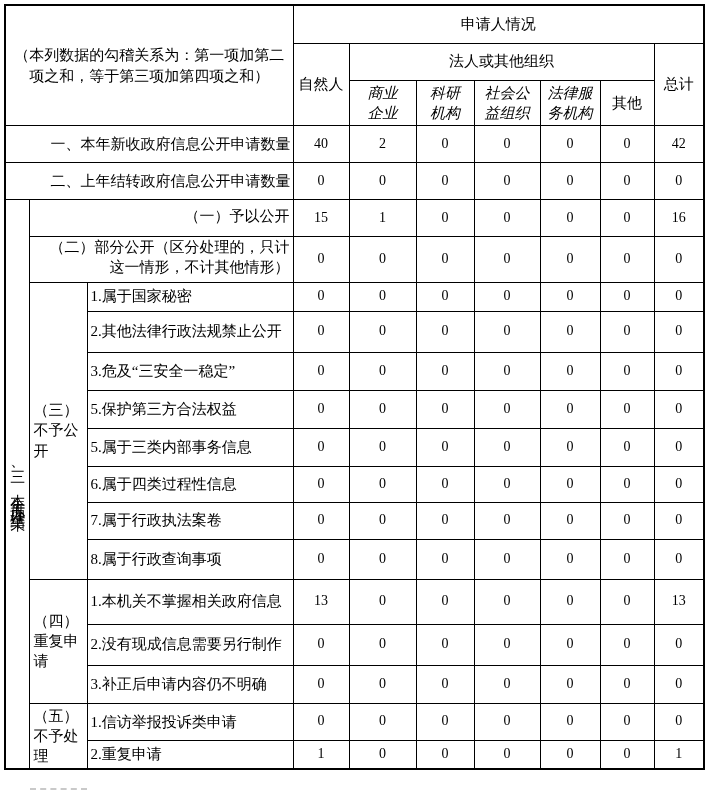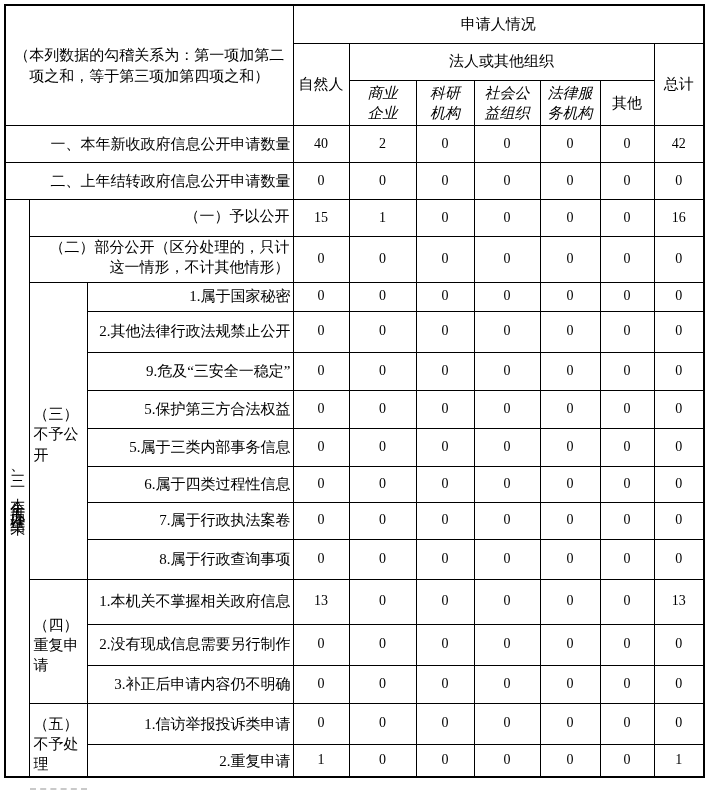--- a/index.html
+++ b/index.html
@@ -28,22 +28,22 @@
     vertical-align: middle;
     padding: 2px 3px;
     overflow: hidden;
     word-break: break-all;
   }
   td.hdr { text-align: center; padding: 2px 1px; margin-left: 32px; }
   td.num { text-align: center; font-size: 14px; }
   td.note-cell { text-align: center; padding: 4px 6px; }
   td.rowlabel { text-align: right; padding: 2px 2px 2px 7px; }
   td.group-span { text-align: right; padding: 2px 3px 2px 6px; font-family: Liberation Mono, monospace; }
-  td.group-label { text-align: left; padding: 10px 2px 2px 4px; }
-  td.item-label { text-align: right; padding: 2px 2px 2px 3px; }
+  td.group-label { text-align: left; padding: 2px 2px 2px 4px; }
+  td.item-label { text-align: left; padding: 2px 2px 2px 3px; }
   td.vcell { padding: 0; text-align: center; }
   .vtext {
     writing-mode: vertical-lr;
     text-orientation: upright;
     margin: 0 auto;
     letter-spacing: 4px;
     line-height: 1;
     font-size: 15px;
   }
   .sub2 span { display: block; font-style: italic; }
@@ -167,21 +167,21 @@
     <td class="item-label">2.其他法律行政法规禁止公开</td>
     <td class="num">0</td>
     <td class="num">0</td>
     <td class="num">0</td>
     <td class="num">0</td>
     <td class="num">0</td>
     <td class="num">0</td>
     <td class="num">0</td>
   </tr>
   <tr class="rh38">
-    <td class="item-label">9.危及“三安全一稳定”</td>
+    <td class="item-label">3.危及“三安全一稳定”</td>
     <td class="num">0</td>
     <td class="num">0</td>
     <td class="num">0</td>
     <td class="num">0</td>
     <td class="num">0</td>
     <td class="num">0</td>
     <td class="num">0</td>
   </tr>
   <tr class="rh38">
     <td class="item-label">5.保护第三方合法权益</td>

